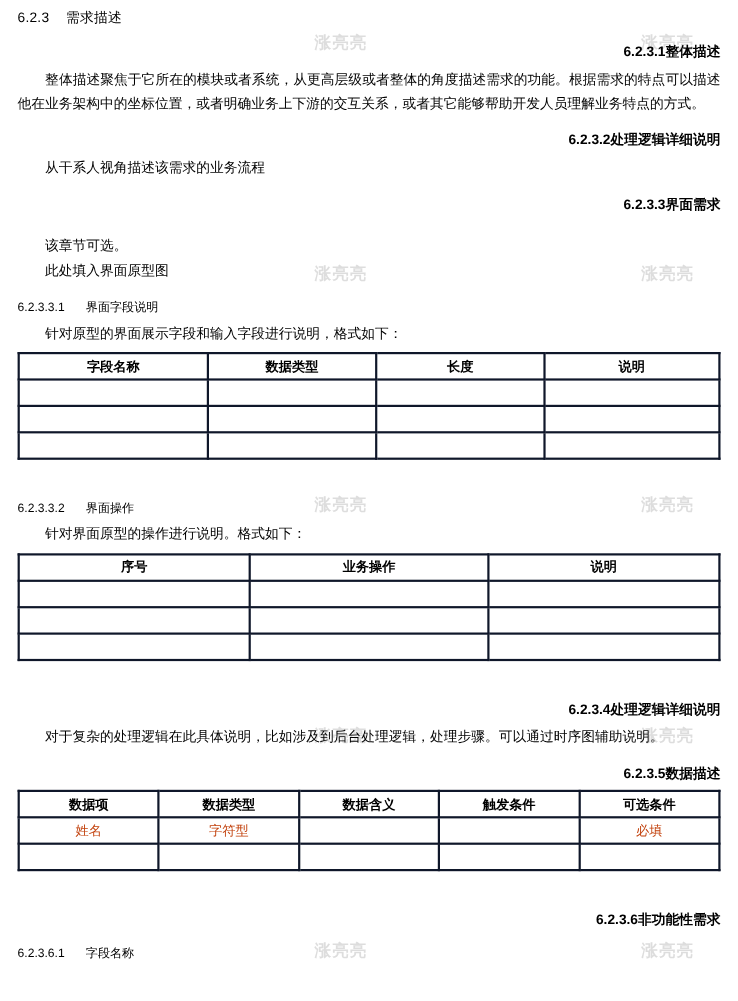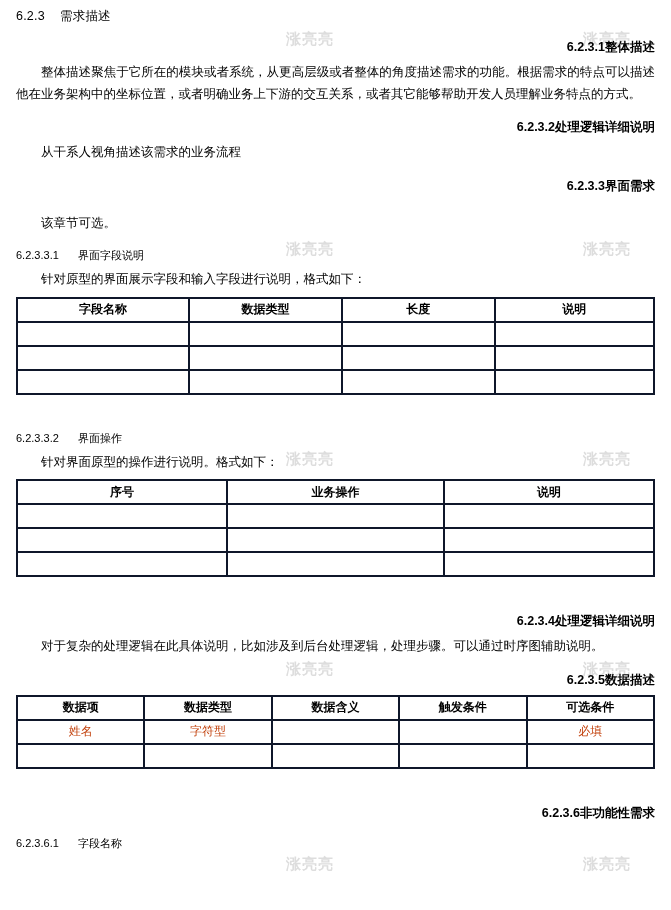--- a/index.html
+++ b/index.html
@@ -141,20 +141,21 @@
 
     <p class="para">从干系人视角描述该需求的业务流程</p>
 
     <div class="h4">
       <span class="num">6.2.3.3</span><span>界面需求</span>
     </div>
 
     <div class="spacer-sm"></div>
 
     <p class="para tight">该章节可选。</p>
+    <p class="para tight">此处填入界面原型图</p>
 
     <div class="h5">
       <span class="num">6.2.3.3.1</span><span>界面字段说明</span>
     </div>
 
     <p class="para">针对原型的界面展示字段和输入字段进行说明，格式如下：</p>
 
     <table class="doc-table">
       <colgroup>
         <col style="width:27%">

